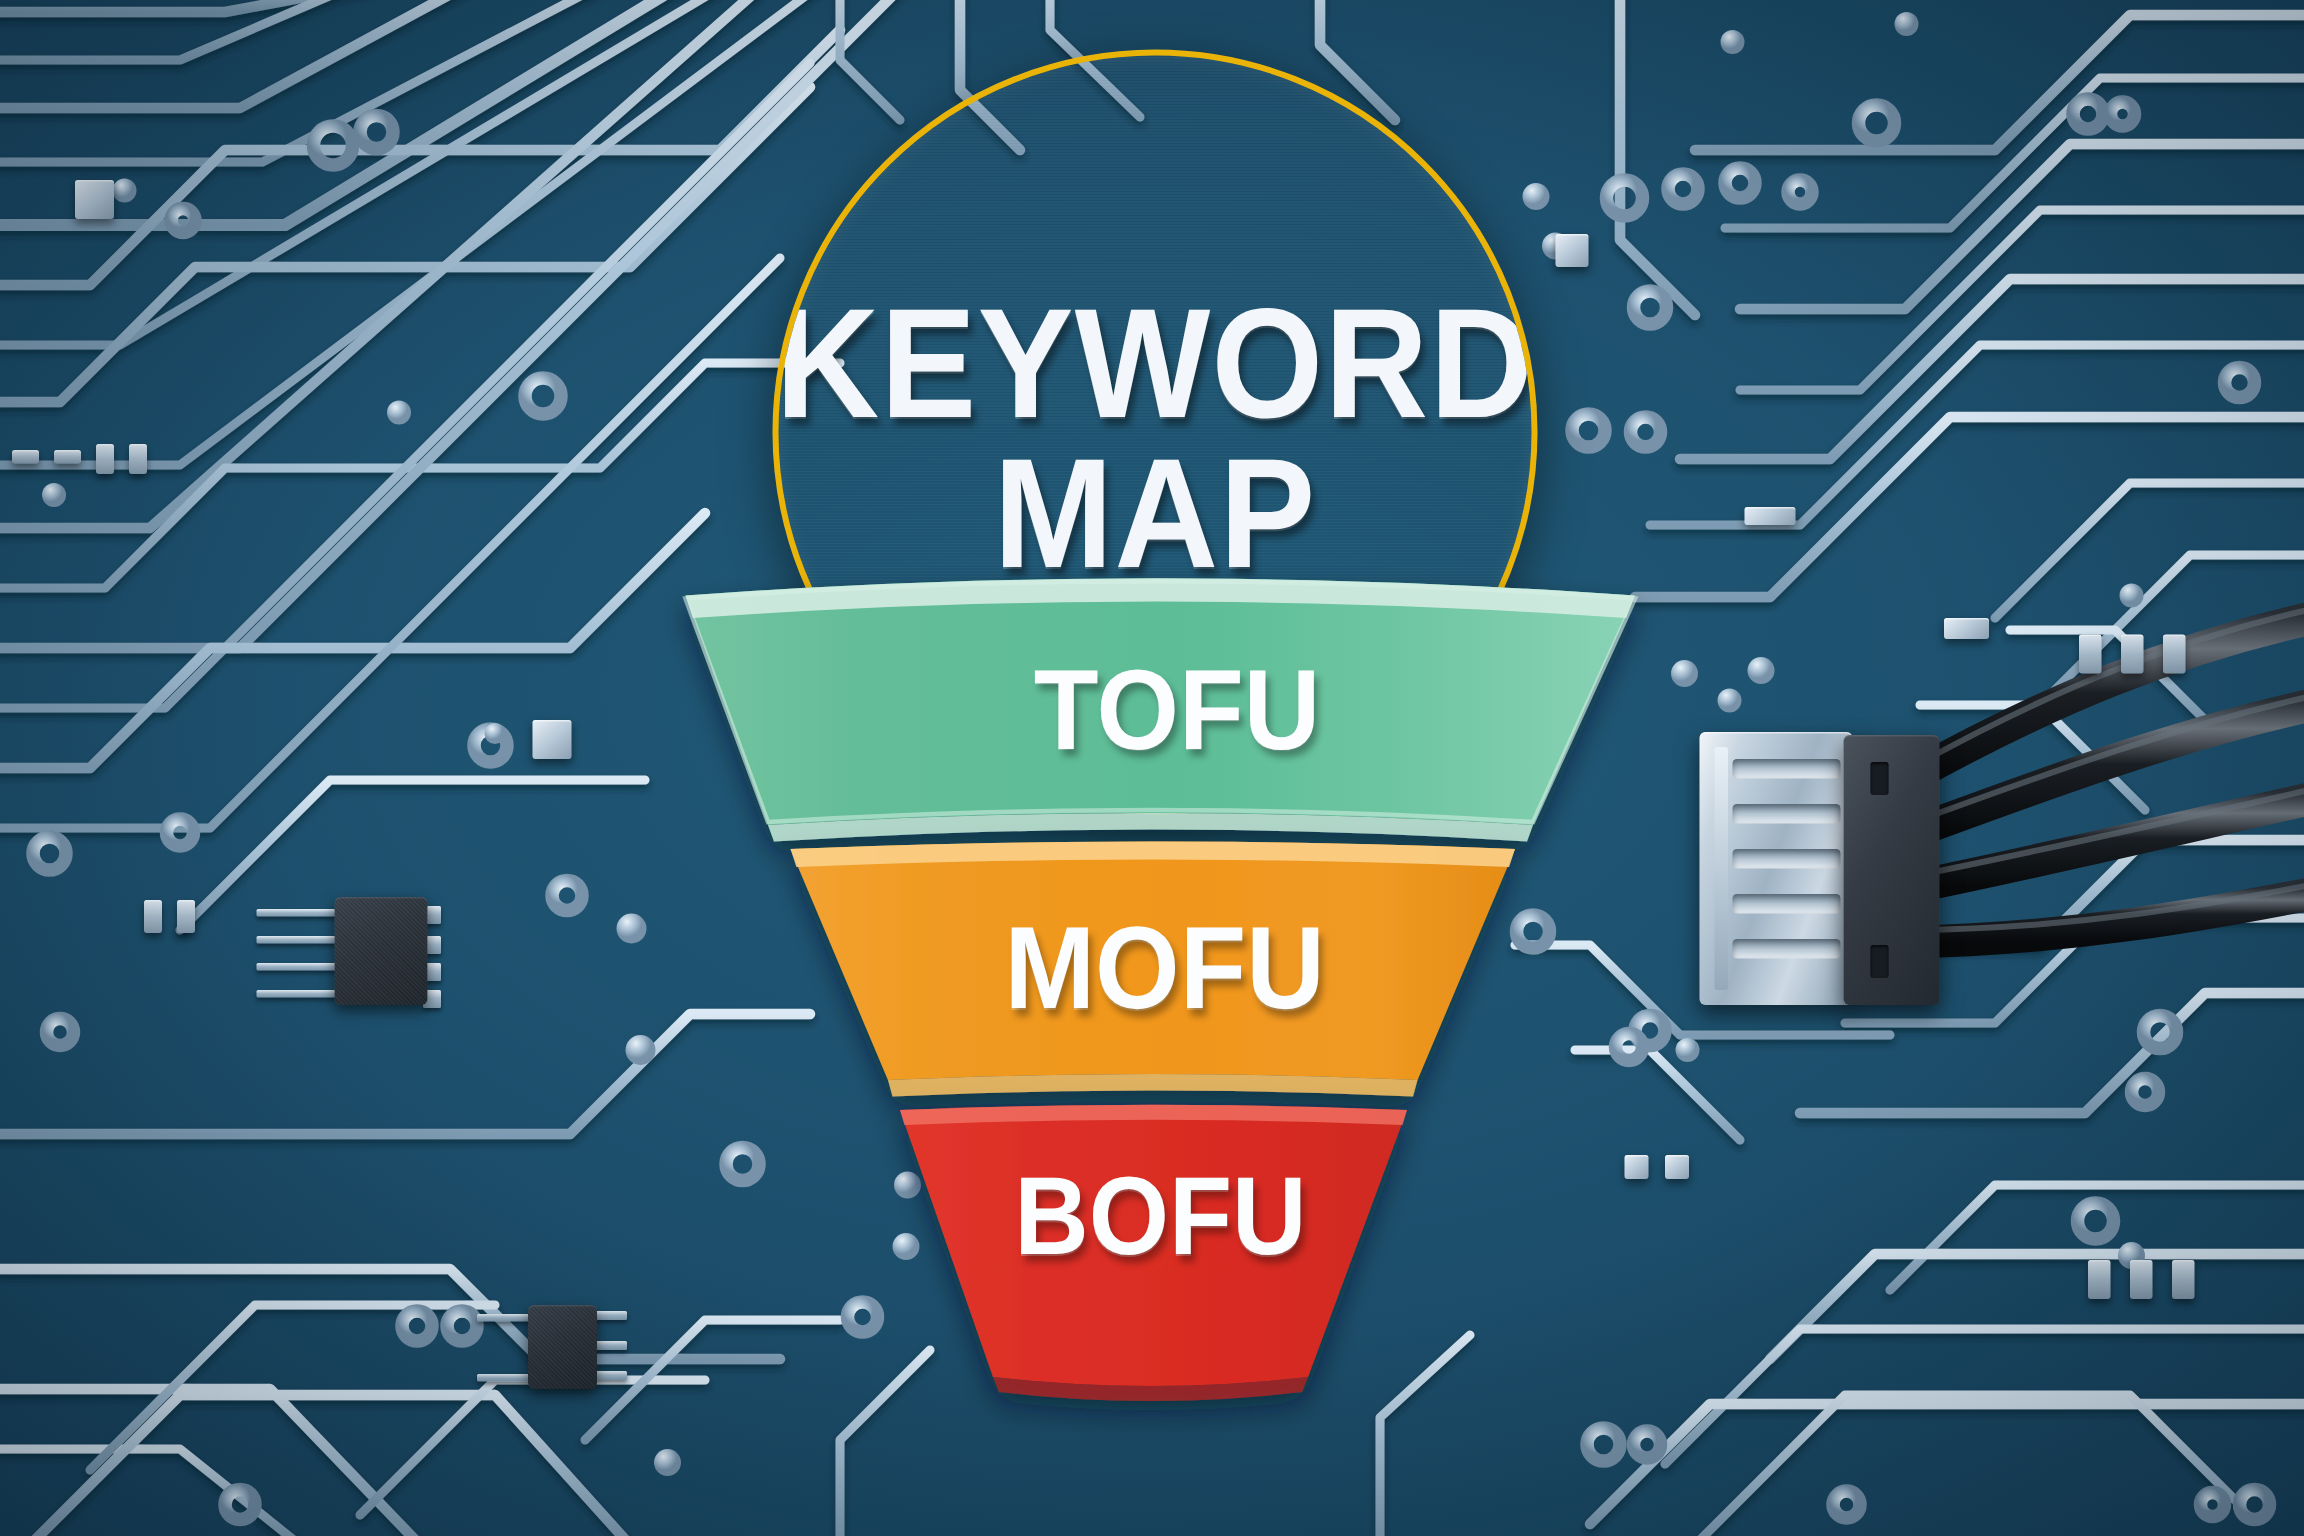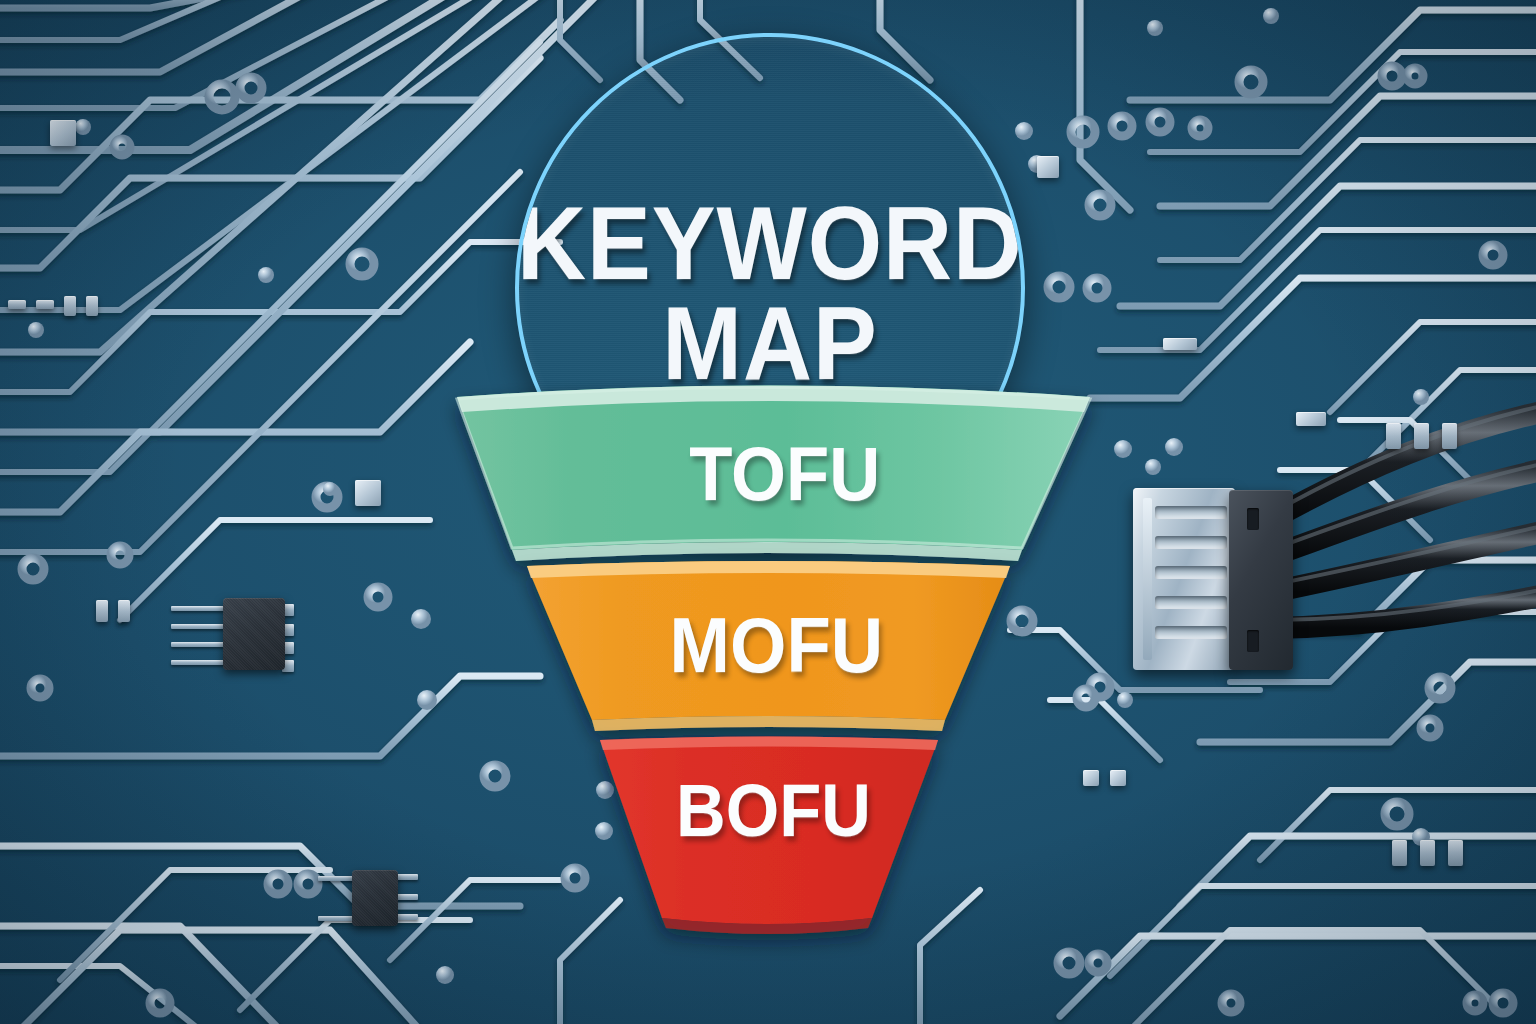--- a/index.html
+++ b/index.html
@@ -79,21 +79,21 @@
 
   
   #title-circle{
     position:absolute;
     left:515px;top:33px;width:510px;height:510px;
     border-radius:50%;
     background:
       radial-gradient(circle at 38% 28%, #1e4f73 0%, #174363 48%, #123busy 0%),
       radial-gradient(circle at 40% 30%, #1f5075 0%, #17436200 60%),
       linear-gradient(160deg,#1b4a6c 0%,#153e5c 55%,#10324c 100%);
-    border:4px solid #7dd3fc;
+    border:4px solid #eab308;
     box-sizing:border-box;
     box-shadow:0 10px 34px rgba(0,0,0,.45), inset 0 2px 14px rgba(255,255,255,.06);
     display:flex;align-items:center;justify-content:center;
     flex-direction:column;
     overflow:hidden;
   }
   #title-circle .tex{
     position:absolute;inset:0;border-radius:50%;
     background-image:repeating-linear-gradient(0deg, rgba(255,255,255,.022) 0 1px, rgba(0,0,0,.022) 1px 2px);
   }

